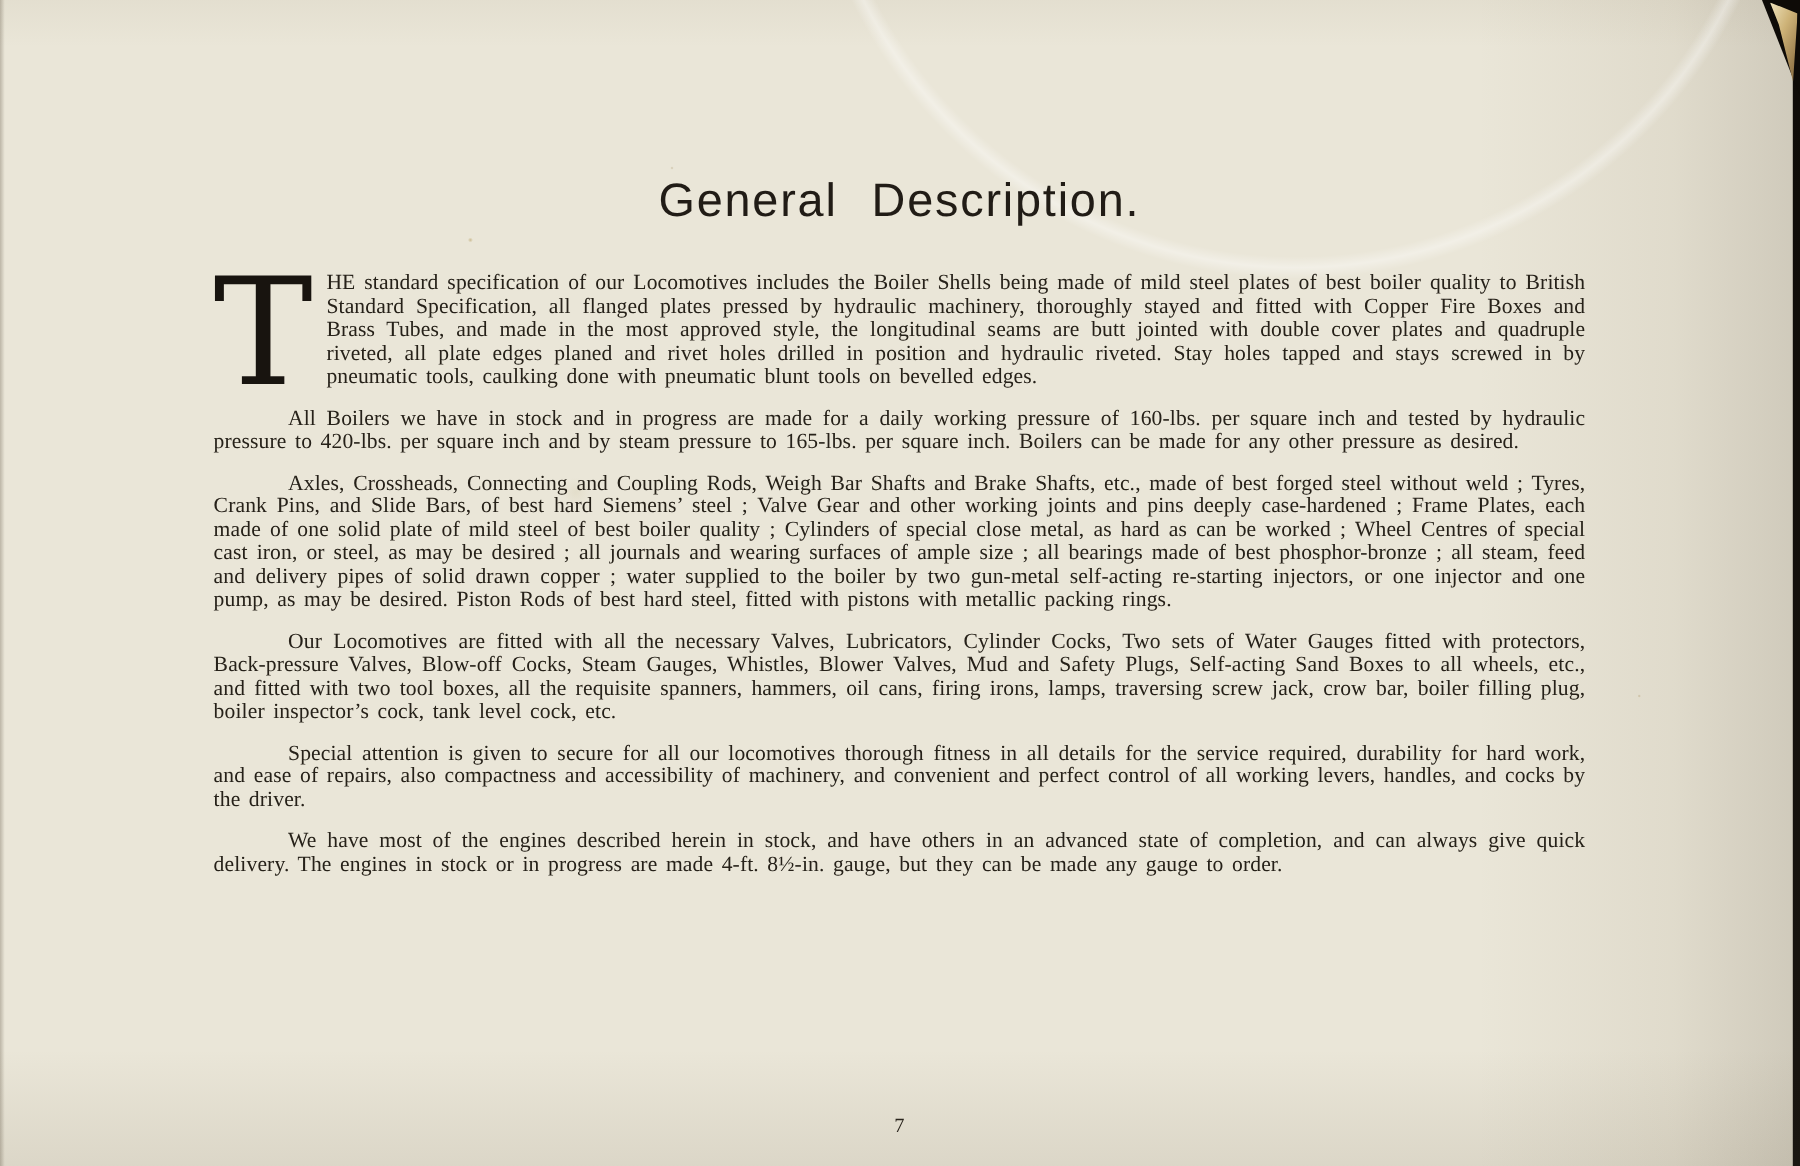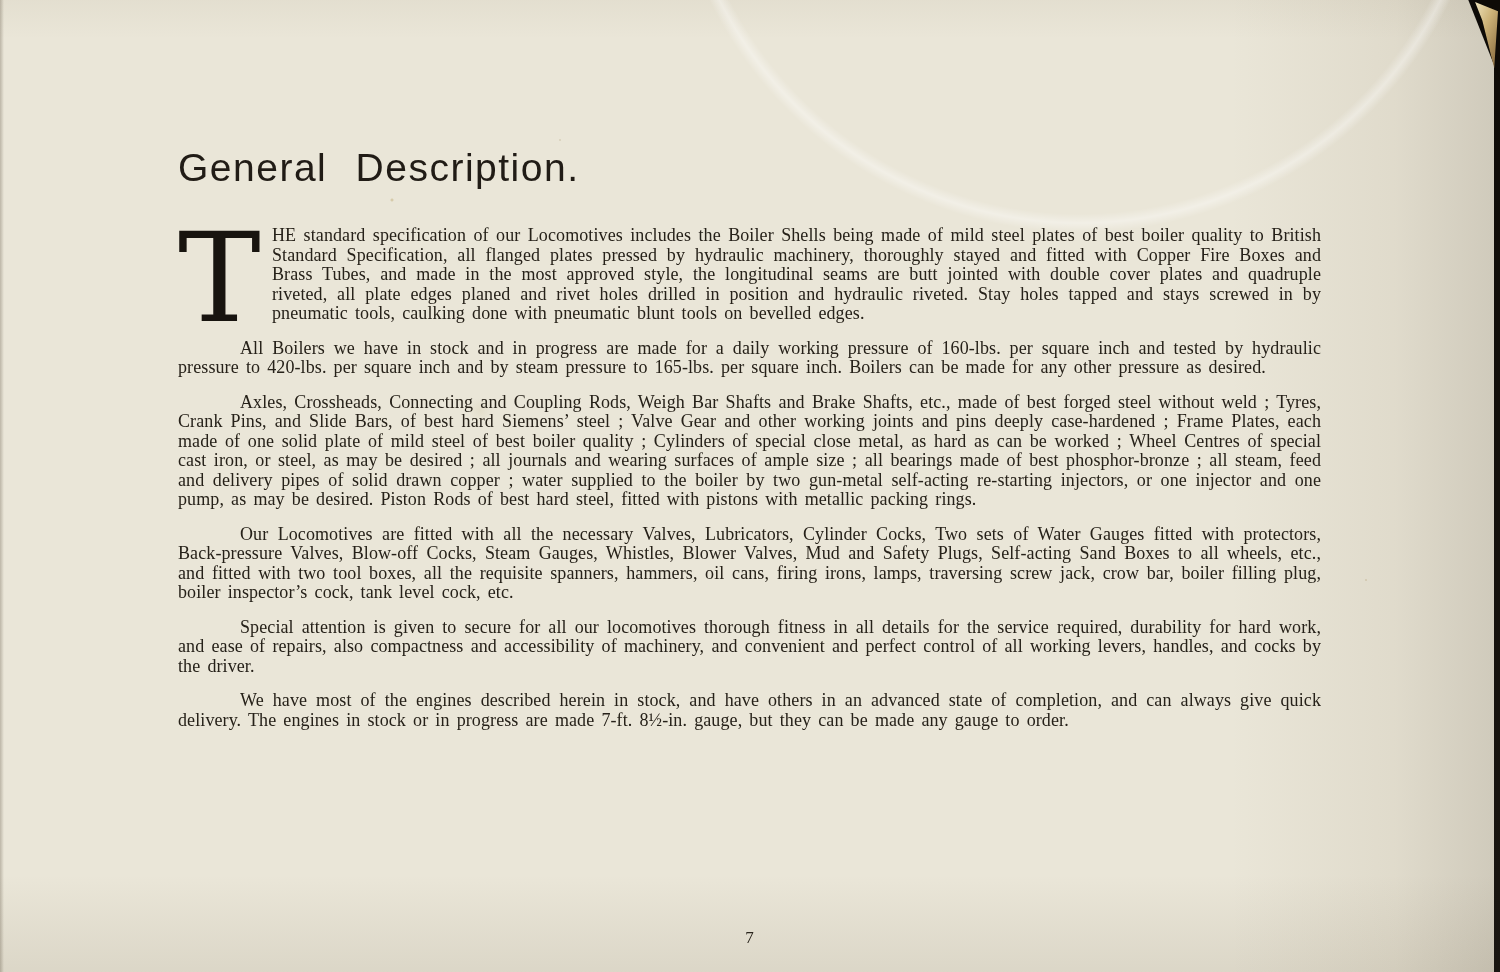--- a/index.html
+++ b/index.html
@@ -35,20 +35,21 @@
     width: 1143px;
     color: var(--ink, #262119);
   }
 
   .title {
     font-family: "Liberation Sans", sans-serif;
     font-weight: normal;
     font-size: 39px;
     letter-spacing: 1.5px;
     word-spacing: 16px;
+    text-align: center;
     margin: 146px 0 0 0;
     color: #211c16;
   }
 
   .body-text {
     margin-top: 36px;
     font-size: 18px;
     line-height: 19.5px;
     text-align: justify;
     word-spacing: 2.5px;
@@ -115,21 +116,21 @@
       <p class="para"><span class="dropcap">T</span><span>HE standard specification of our Locomotives includes the Boiler Shells being made of mild steel plates of best boiler quality to British Standard Specification, all flanged plates pressed by hydraulic machinery, thoroughly stayed and fitted with Copper Fire Boxes and Brass Tubes, and made in the most approved style, the longitudinal seams are butt jointed with double cover plates and quadruple riveted, all plate edges planed and rivet holes drilled in position and hydraulic riveted.  Stay holes tapped and stays screwed in by pneumatic tools, caulking done with pneumatic blunt tools on bevelled edges.</span></p>
 
       <p class="para indent">All Boilers we have in stock and in progress are made for a daily working pressure of 160-lbs. per square inch and tested by hydraulic pressure to 420-lbs. per square inch and by steam pressure to 165-lbs. per square inch.  Boilers can be made for any other pressure as desired.</p>
 
       <p class="para indent">Axles, Crossheads, Connecting and Coupling Rods, Weigh Bar Shafts and Brake Shafts, etc., made of best forged steel without weld ;  Tyres, Crank Pins, and Slide Bars, of best hard Siemens’ steel ;  Valve Gear and other working joints and pins deeply case-hardened ;  Frame Plates, each made of one solid plate of mild steel of best boiler quality ;  Cylinders of special close metal, as hard as can be worked ;  Wheel Centres of special cast iron, or steel, as may be desired ;  all journals and wearing surfaces of ample size ;  all bearings made of best phosphor-bronze ;  all steam, feed and delivery pipes of solid drawn copper ;  water supplied to the boiler by two gun-metal self-acting re-starting injectors, or one injector and one pump, as may be desired.  Piston Rods of best hard steel, fitted with pistons with metallic packing rings.</p>
 
       <p class="para indent">Our Locomotives are fitted with all the necessary Valves, Lubricators, Cylinder Cocks, Two sets of Water Gauges fitted with protectors, Back-pressure Valves, Blow-off Cocks, Steam Gauges, Whistles, Blower Valves, Mud and Safety Plugs, Self-acting Sand Boxes to all wheels, etc., and fitted with two tool boxes, all the requisite spanners, hammers, oil cans, firing irons, lamps, traversing screw jack, crow bar, boiler filling plug, boiler inspector’s cock, tank level cock, etc.</p>
 
       <p class="para indent">Special attention is given to secure for all our locomotives thorough fitness in all details for the service required, durability for hard work, and ease of repairs, also compactness and accessibility of machinery, and convenient and perfect control of all working levers, handles, and cocks by the driver.</p>
 
-      <p class="para indent">We have most of the engines described herein in stock, and have others in an advanced state of completion, and can always give quick delivery.  The engines in stock or in progress are made 7-ft. 8½-in. gauge, but they can be made any gauge to order.</p>
+      <p class="para indent">We have most of the engines described herein in stock, and have others in an advanced state of completion, and can always give quick delivery.  The engines in stock or in progress are made 4-ft. 8½-in. gauge, but they can be made any gauge to order.</p>
 
 
     </div>
   </div>
 
   <div class="pageno">7</div>
 
   <div class="edge-right"></div>
   <div class="corner-shadow"></div>
   <div class="dog-ear"></div>

